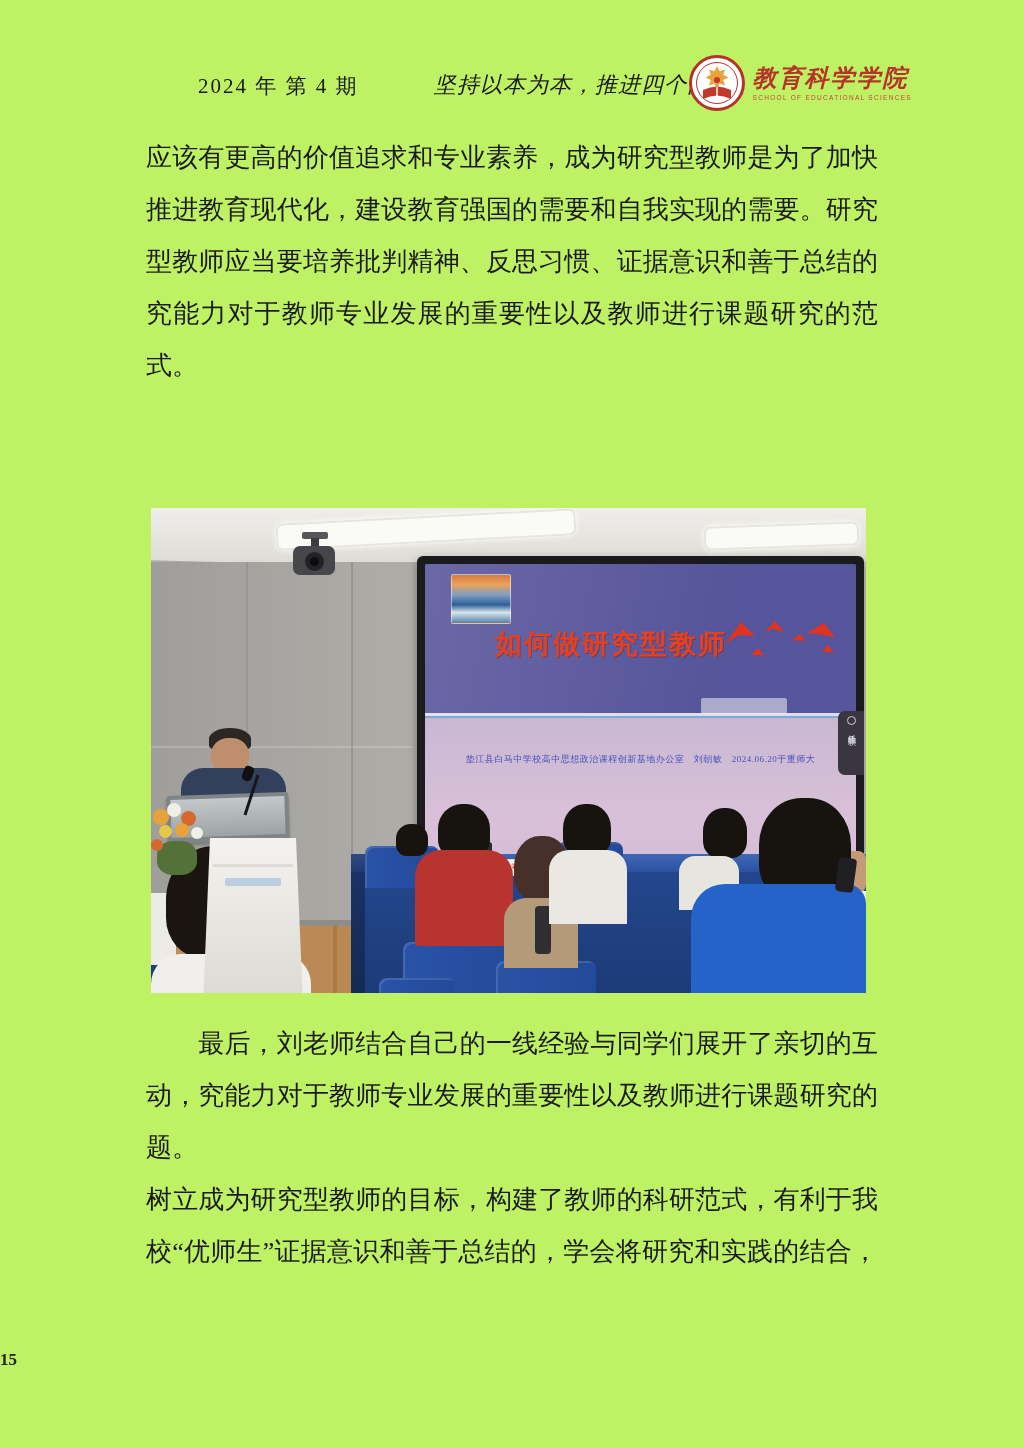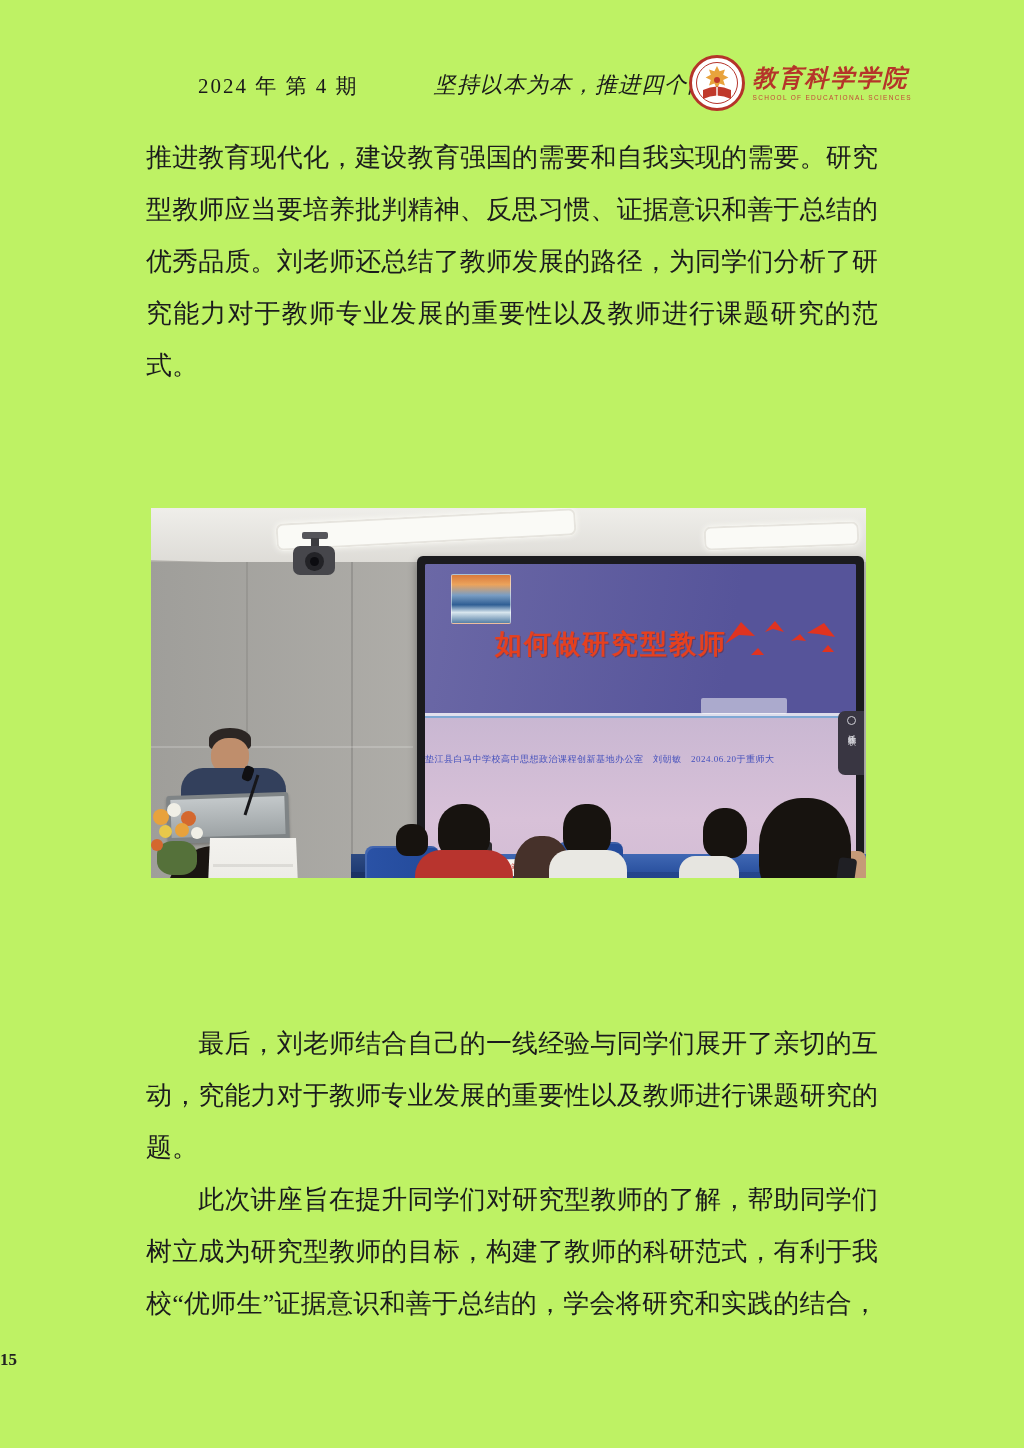--- a/index.html
+++ b/index.html
@@ -13,21 +13,21 @@
   .logo-text{display:flex;flex-direction:column;align-items:flex-start;}
   .logo-cn{font-size:24px;font-weight:bold;font-style:italic;color:#b5342a;letter-spacing:2px;line-height:1.1;}
   .logo-en{font-size:6.5px;color:#c24a3a;letter-spacing:1.3px;font-family:"Liberation Sans",sans-serif;margin-top:2px;}
   
   .para{position:absolute;left:146px;width:732px;font-size:26px;color:#1b1b1d;}
   .para .line{height:52px;line-height:52px;text-align:justify;text-align-last:justify;overflow:hidden;}
   .para .line.short{text-align-last:left;}
   #p1{top:132px;} #p2{top:1018px;} #p3{top:1174px;}
   .page-num{position:absolute;left:0;right:0;top:1350px;text-align:left;font-size:17px;color:#222;font-weight:bold;}
   
-  .photo{position:absolute;left:151px;top:508px;width:715px;height:370px;overflow:hidden;background:#b9b7b2;}
+  .photo{position:absolute;left:151px;top:508px;width:715px;height:485px;overflow:hidden;background:#b9b7b2;}
   .photo *{position:absolute;}
   .ceiling{left:0;top:0;width:715px;height:60px;background:linear-gradient(180deg,#efeeea,#dcdad5);}
   .ceiling-seam{left:-10px;top:56px;width:300px;height:3px;background:#aeaca7;transform:rotate(1.5deg);}
   .light-strip{background:#fafaf6;border-radius:7px;box-shadow:0 0 6px rgba(255,255,250,.9), inset 0 0 0 2px #e6e4de;}
   .ls1{left:125px;top:8px;width:300px;height:27px;transform:rotate(-3deg);}
   .ls2{left:553px;top:16px;width:155px;height:24px;transform:rotate(-2deg);}
   .wall{left:0;top:54px;width:715px;height:380px;background:linear-gradient(90deg,#9f9e9a,#b6b4af 55%,#c6c4bf);}
   .wseam1{left:95px;top:54px;width:2px;height:380px;background:rgba(0,0,0,.08);}
   .wseam2{left:200px;top:54px;width:2px;height:380px;background:rgba(0,0,0,.12);}
   .wseamh{left:0;top:238px;width:262px;height:2px;background:rgba(255,255,255,.18);}
@@ -44,21 +44,21 @@
   .slide-top{left:0;top:0;width:431px;height:154px;background:linear-gradient(100deg,#6b68a6,#56549a 70%);}
   .slide-bottom{left:0;top:154px;width:431px;height:168px;background:linear-gradient(180deg,#c9b7d2,#d8c1d8 60%,#d2bcd4);}
   .divider-w{left:0;top:149px;width:431px;height:3px;background:rgba(255,255,255,.8);}
   .divider-b{left:0;top:152px;width:431px;height:2px;background:#7fa8d4;}
   .fadebox{left:276px;top:134px;width:86px;height:16px;background:rgba(255,255,255,.5);border-radius:2px;}
   .thumb{left:26px;top:10px;width:58px;height:48px;border:1px solid rgba(255,255,255,.5);border-radius:2px;
     background:linear-gradient(180deg,#d97a3c 0%,#eba35c 20%,#7a9ec4 42%,#2f5e94 62%,#d8e6ee 78%,#557fa6 100%);}
   .slide-title{left:70px;top:62px;width:300px;font-size:27px;font-weight:bold;color:#e5401f;letter-spacing:2px;
     font-family:"Liberation Sans","DejaVu Sans",sans-serif;text-shadow:1px 1px 0 rgba(110,20,8,.35);white-space:nowrap;}
   .birds{left:296px;top:46px;width:118px;height:58px;}
-  .slide-subtitle{left:0;top:189px;width:431px;text-align:left;font-size:9px;color:#4450bc;letter-spacing:.5px;white-space:nowrap;}
+  .slide-subtitle{left:0;top:189px;width:431px;text-align:center;font-size:9px;color:#4450bc;letter-spacing:.5px;white-space:nowrap;}
   .seewo{left:687px;top:203px;width:26px;height:64px;background:#393642;border-radius:7px 0 0 7px;
     display:flex;flex-direction:column;align-items:center;padding-top:5px;box-sizing:border-box;}
   .seewo .dot{position:static;width:7px;height:7px;border:1.5px solid #cfcfd6;border-radius:50%;margin-bottom:3px;}
   .seewo .vtxt{position:static;writing-mode:vertical-rl;font-size:8px;color:#d8d8de;letter-spacing:1px;
     font-family:"Liberation Sans",sans-serif;line-height:1;}
   
   .floor{left:0;top:418px;width:715px;height:79px;
     background:repeating-linear-gradient(90deg,#c28f59 0 58px,#b57f4a 58px 62px),#c08c58;}
   .floor-shade{left:0;top:418px;width:715px;height:79px;background:linear-gradient(90deg,rgba(0,0,0,0),rgba(0,0,0,.18));}
   .skirting{left:0;top:412px;width:715px;height:6px;background:#8f8d88;}
@@ -134,23 +134,23 @@
         <path d="M29 33 l0 10" stroke="#ffffff" stroke-width="1.4"></path>
       </svg>
       <div class="logo-text">
         <span class="logo-cn">教育科学学院</span>
         <span class="logo-en">SCHOOL OF EDUCATIONAL SCIENCES</span>
       </div>
     </div>
   </div>
 
   <div class="para" id="p1">
+      <div class="line">应该有更高的价值追求和专业素养，成为研究型教师是为了加快</div>
       <div class="line">推进教育现代化，建设教育强国的需要和自我实现的需要。研究</div>
       <div class="line">型教师应当要培养批判精神、反思习惯、证据意识和善于总结的</div>
-      <div class="line">优秀品质。刘老师还总结了教师发展的路径，为同学们分析了研</div>
       <div class="line">究能力对于教师专业发展的重要性以及教师进行课题研究的范</div>
       <div class="line short">式。</div>
     </div>
 
   <div class="photo">
     <div class="ceiling"></div>
     <div class="ceiling-seam"></div>
     <div class="light-strip ls1"></div>
     <div class="light-strip ls2"></div>
     <div class="wall"></div>
@@ -258,19 +258,18 @@
       <span style="left:0px;top:38px;width:12px;height:12px;background:#d4682e;"></span>
     </div>
   </div>
 
   <div class="para" id="p2">
       <div class="line">　　最后，刘老师结合自己的一线经验与同学们展开了亲切的互</div>
       <div class="line">动，究能力对于教师专业发展的重要性以及教师进行课题研究的范</div>
       <div class="line short">题。</div>
     </div>
   <div class="para" id="p3">
-      <div class="line">　　此次讲座旨在提升同学们对研究型教师的了解，帮助同学们</div>
       <div class="line">树立成为研究型教师的目标，构建了教师的科研范式，有利于我</div>
       <div class="line">校“优师生”证据意识和善于总结的，学会将研究和实践的结合，</div>
     </div>
 
   <div class="page-num">15</div>
 </div>
 
 </body></html>

